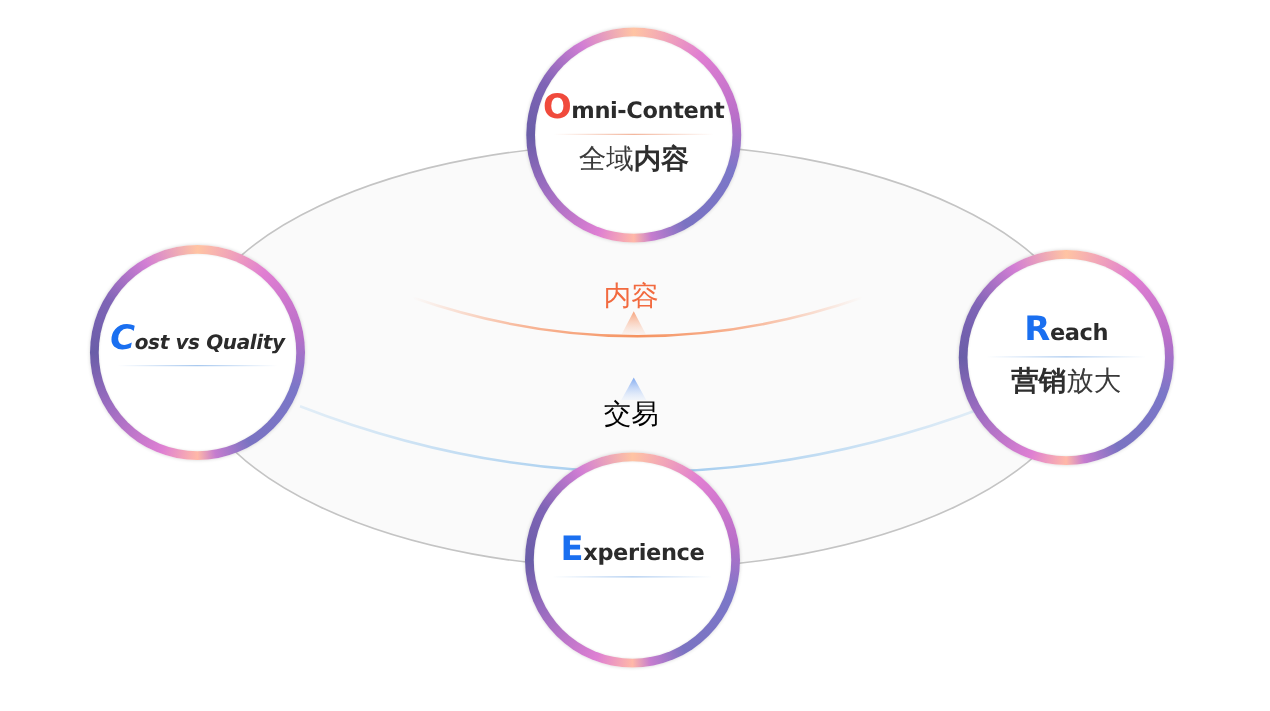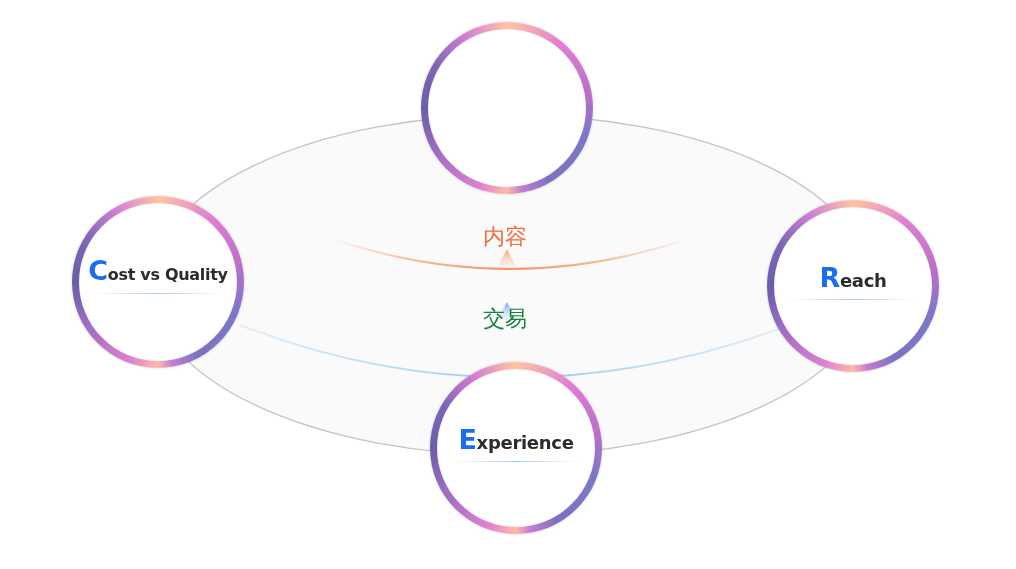--- a/index.html
+++ b/index.html
@@ -59,50 +59,62 @@
 
   <path d="M 330 238 Q 510 300 690 238" fill="none" stroke="url(#gContentArc)" stroke-width="2"></path>
 
   <path d="M 240 325 Q 510 430 790 325" fill="none" stroke="url(#gTradeArc)" stroke-width="2"></path>
 
   <polygon points="507,249 497,268 517,268" fill="url(#gArrowUp1)"></polygon>
   <polygon points="507,302 497,320 517,320" fill="url(#gArrowUp2)"></polygon>
 </svg>
 
 <div class="mid-label" style="left:483px; top:222px; color:#f26a3f;">内容</div>
-<div class="mid-label" style="left:483px; top:304px; color:#15803d;text-align:right;">交易</div>
+<div class="mid-label" style="left:483px; top:316px; color:#000000;text-align:right;">交易</div>
 
 <div class="node" style="left:421px; top:22px;">
   <div class="ring"></div>
   <div class="inner"></div>
+  <div class="content">
+    <div class="en">
+      <span class="cap" style="color:#f04a3c;">O</span><span>mni-Content</span>
+    </div>
+    <div class="divider" style="background:linear-gradient(90deg, rgba(243,183,158,0), #f3b79e, rgba(243,183,158,0));"></div>
+    <div class="zh">
+      <span class="lt">全域</span><b>内容</b>
+    </div>
+  </div>
 </div>
 
-<div class="node" style="left:72px; top:196px;">
+<div class="node" style="left:72px; top:196px;font-style:italic;">
   <div class="ring"></div>
   <div class="inner"></div>
   <div class="content" style="margin-top:-6px;">
     <div class="en" style="font-size:16px;">
       <span class="cap" style="color:#1a6ff0;">C</span><span>ost vs Quality</span>
     </div>
     <div class="divider" style="background:linear-gradient(90deg, rgba(169,201,239,0), #a9c9ef, rgba(169,201,239,0));"></div>
   </div>
 </div>
 
 <div class="node" style="left:767px; top:200px;">
   <div class="ring"></div>
   <div class="inner"></div>
   <div class="content">
     <div class="en">
       <span class="cap" style="color:#1a6ff0;">R</span><span>each</span>
     </div>
     <div class="divider" style="background:linear-gradient(90deg, rgba(169,201,239,0), #a9c9ef, rgba(169,201,239,0));"></div>
+    <div class="zh">
+      <b>营销</b><span class="lt">放大</span>
+    </div>
   </div>
 </div>
 
-<div class="node" style="left:430px; top:362px;">
+<div class="node" style="left:420px; top:362px;">
   <div class="ring"></div>
   <div class="inner"></div>
   <div class="content">
     <div class="en">
       <span class="cap" style="color:#1a6ff0;">E</span><span>xperience</span>
     </div>
     <div class="divider" style="background:linear-gradient(90deg, rgba(169,201,239,0), #a9c9ef, rgba(169,201,239,0));"></div>
   </div>
 </div>
 

